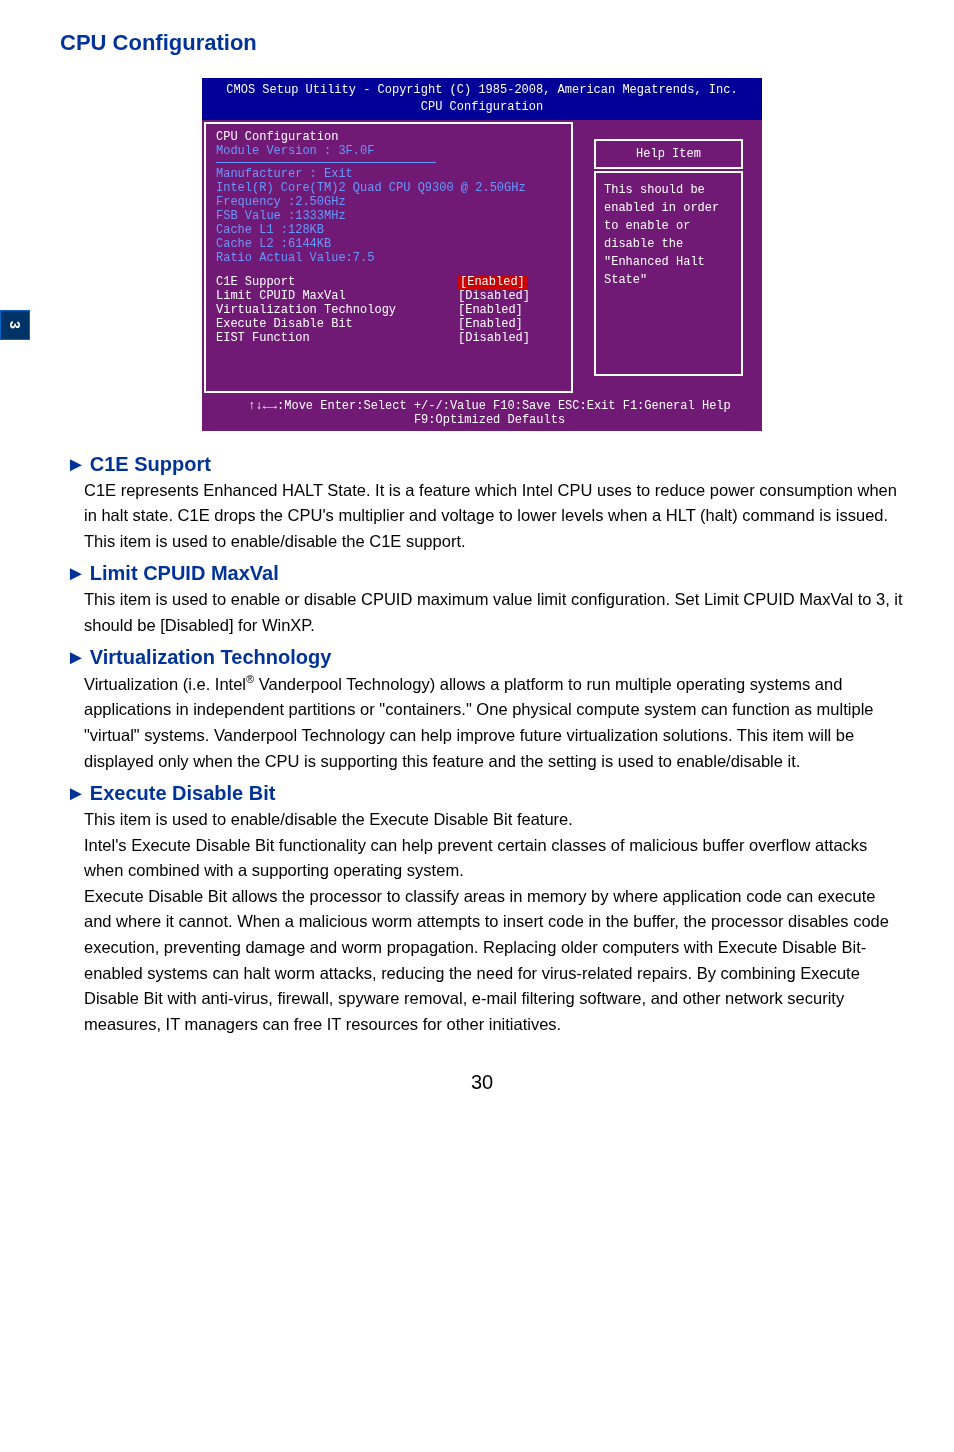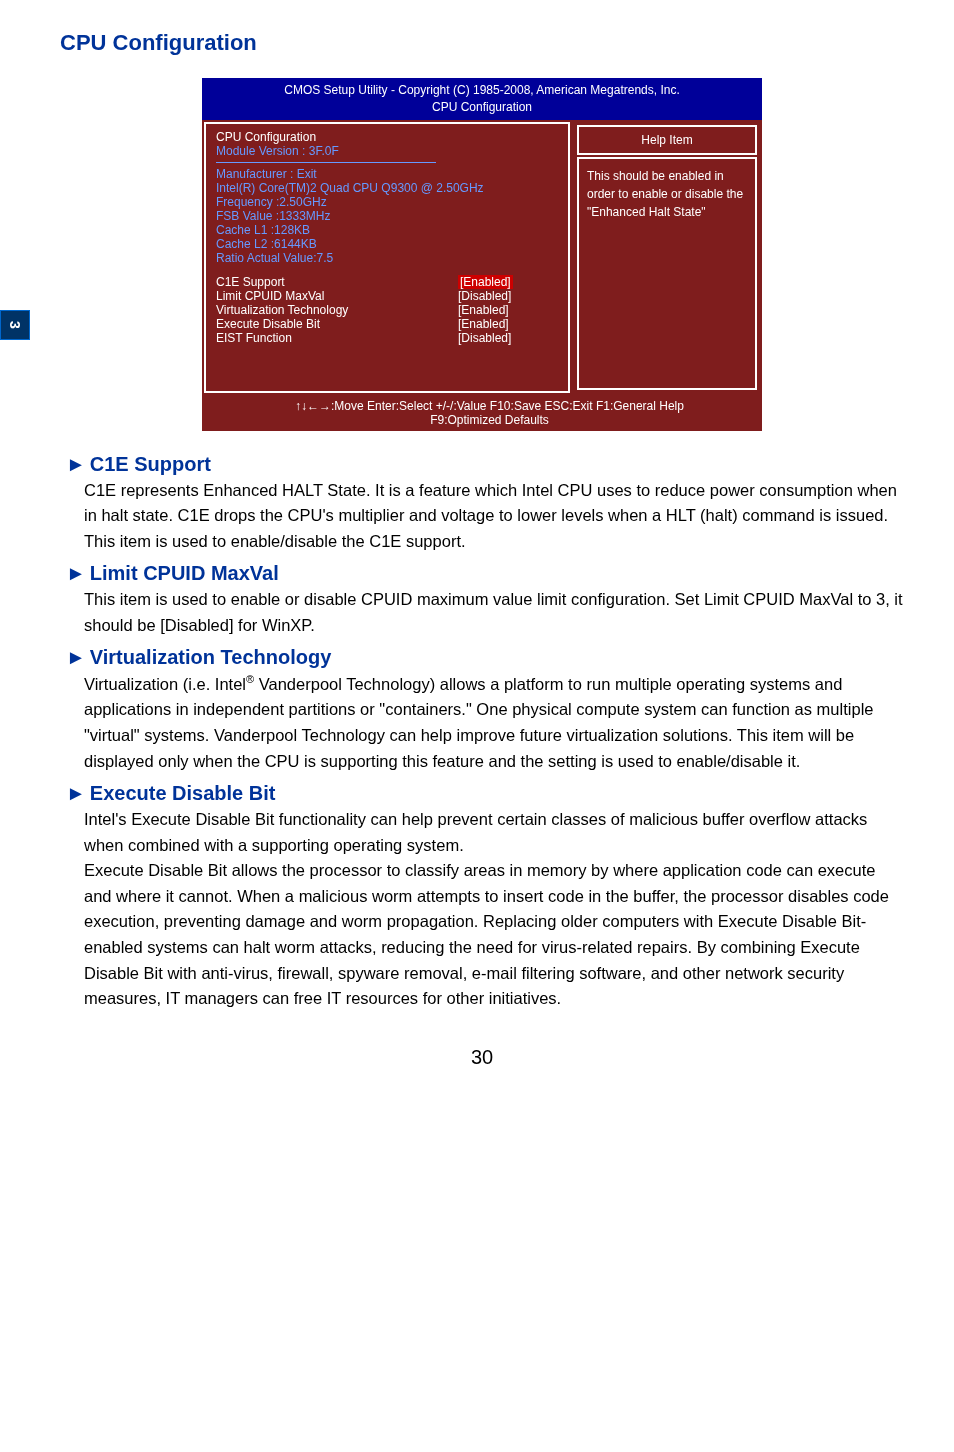--- a/index.html
+++ b/index.html
@@ -27,45 +27,45 @@
     }
     h1.section-title {
       color: #003399;
       font-size: 22px;
       font-weight: bold;
       margin: 10px 0 20px 0;
     }
     .bios-box {
       width: 560px;
       margin: 0 auto 20px auto;
-      background: #7f1d1d;
+      background: #701a75;
       border: 2px solid #ffffff;
-      font-family: Liberation Sans, sans-serif;
+      font-family: Liberation Mono, monospace;
       font-size: 12px;
     }
     .bios-header {
       color: #fff;
       background: #000099;
       text-align: center;
       padding: 4px 0;
       line-height: 1.4;
     }
     .bios-body {
       display: flex;
     }
     .bios-main {
       flex: 1;
       border: 2px double #fff;
       padding: 6px 10px;
       margin: 2px;
       color: #6699ff;
     }
     .bios-side {
-      width: 180px;
-      margin: 5px;
+      width: 149px;
+      margin: 19px;
       display: flex;
       flex-direction: column;
       justify-content: flex-end;
     }
     .bios-help-title {
       border: 2px double #fff;
       color: #fff;
       text-align: center;
       padding: 6px;
     }
@@ -215,20 +215,21 @@
       <span class="arrow">►</span><span>Virtualization Technology</span>
     </div>
     <div class="item-body"><span>Virtualization (i.e. Intel</span><sup>®</sup><span> Vanderpool Technology) allows a platform to run multiple operating systems and applications in independent partitions or "containers." One physical compute system can function as multiple "virtual" systems. Vanderpool Technology can help improve future virtualization solutions. This item will be displayed only when the CPU is supporting this feature and the setting is used to enable/disable it.</span></div>
   </div>
 
   <div class="item-block">
     <div class="item-header">
       <span class="arrow">►</span><span>Execute Disable Bit</span>
     </div>
     <div class="item-body">
+      <div>This item is used to enable/disable the Execute Disable Bit feature.</div>
       <div>Intel's Execute Disable Bit functionality can help prevent certain classes of malicious buffer overflow attacks when combined with a supporting operating system.</div>
       <div>Execute Disable Bit allows the processor to classify areas in memory by where application code can execute and where it cannot. When a malicious worm attempts to insert code in the buffer, the processor disables code execution, preventing damage and worm propagation. Replacing older computers with Execute Disable Bit-enabled systems can halt worm attacks, reducing the need for virus-related repairs. By combining Execute Disable Bit with anti-virus, firewall, spyware removal, e-mail filtering software, and other network security measures, IT managers can free IT resources for other initiatives.</div>
     </div>
   </div>
 
   <div class="page-num">30</div>
 
 </div>
 
 </body></html>

